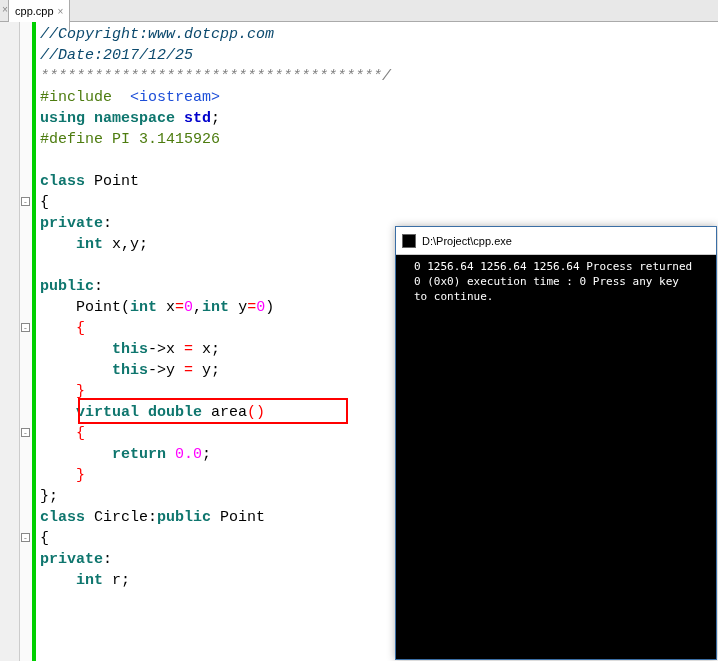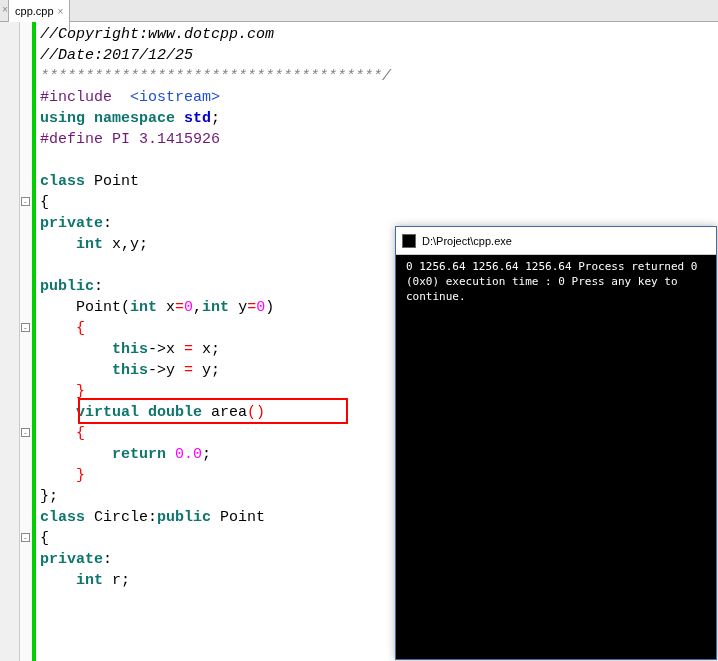--- a/index.html
+++ b/index.html
@@ -69,22 +69,22 @@
 }
 .code {
   flex: 1;
   padding: 2px 4px;
   white-space: pre;
   font-size: 15px;
   line-height: 21px;
 }
 .line { height: 21px; position: relative; }
 .c-comment { color: #808080; font-style: italic; }
-.c-comment2 { color: #000000; font-style: italic; }
-.c-pre { color: #701a75; }
+.c-comment2 { color: #0c4a6e; font-style: italic; }
+.c-pre { color: #4d7c0f; }
 .c-kw { color: #0f766e; font-weight: bold; }
 .c-ident { color: #000; }
 .c-num { color: #ff00ff; }
 .c-op { color: #000; }
 .c-str { color: #1d4ed8; margin-left: 9px; }
 .c-kw2 { color: #0000cc; font-weight: bold; margin-top: 48px; }
 .c-br { color: #ff0000; }
 .highlight-box {
   position: absolute;
   border: 2px solid #ff0000;
@@ -117,21 +117,21 @@
   width: 14px;
   height: 14px;
   background: #000;
   border: 1px solid #666;
   display: inline-block;
 }
 .console-body {
   background: #000;
   color: #fff;
   height: calc(100% - 28px);
-  padding: 4px 10px;
+  padding: 4px 18px;
   font-family: "Lucida Console", monospace;
   font-size: 11px;
   line-height: 15px;
 }
 </style>
 </head>
 <body>
 
 <div class="tab-bar">
   <span class="tab-close">×</span>

